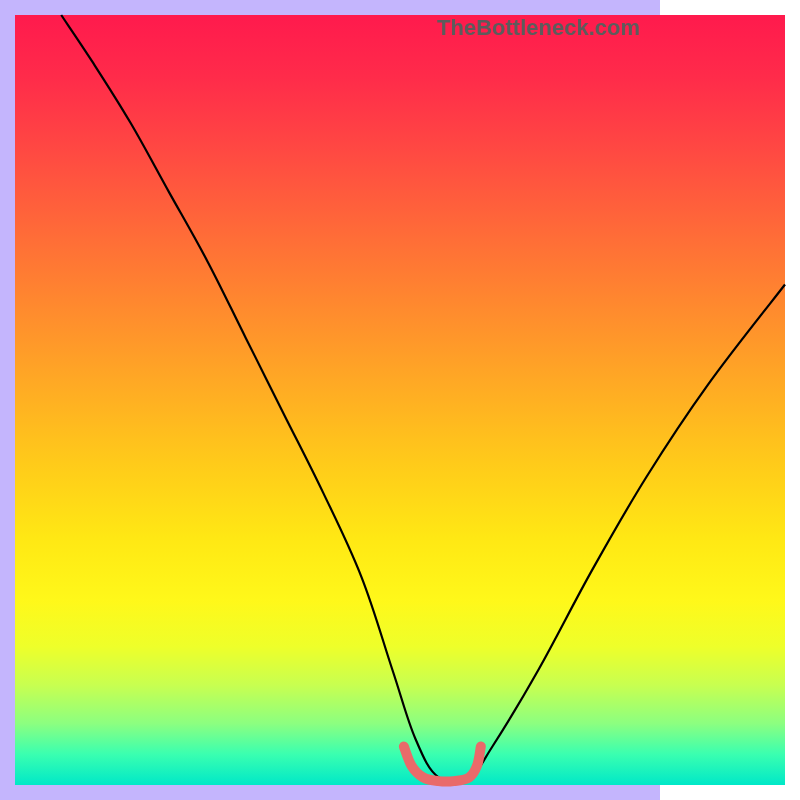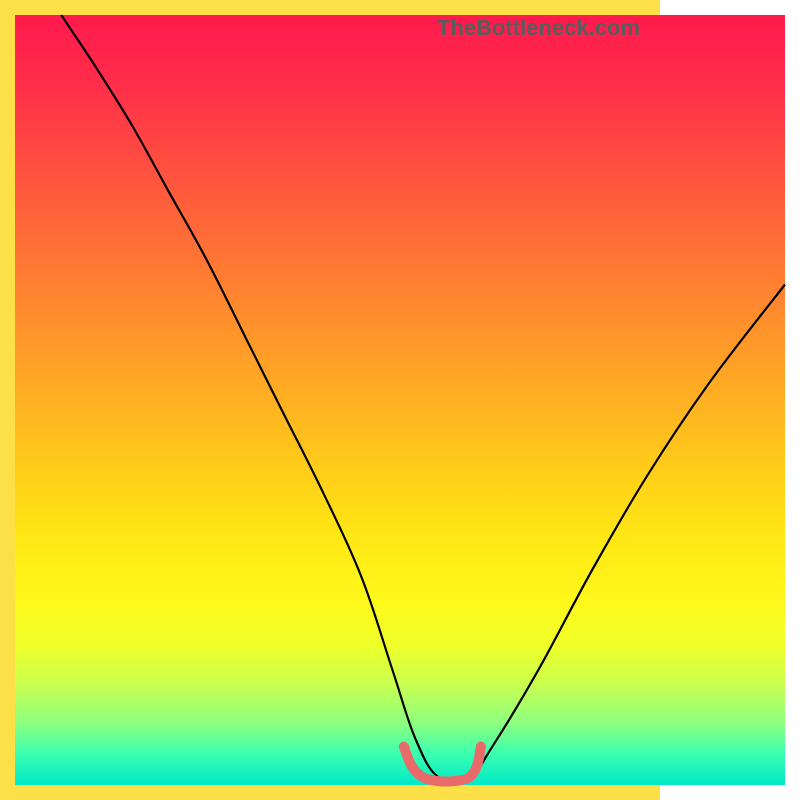--- a/index.html
+++ b/index.html
@@ -1,20 +1,20 @@
 <!DOCTYPE html>
 <html><head>
 <meta charset="utf-8">
 <style>
   * { margin: 0; padding: 0; box-sizing: border-box; }
   html, body { width: 800px; height: 800px; overflow: hidden; }
   .frame {
     width: 660px;
     height: 800px;
-    background: #fde047;
+    background: #c4b5fd;
     position: relative;
   }
   .plot-area {
     position: absolute;
     left: 15px;
     top: 15px;
     width: 770px;
     height: 770px;
     background: linear-gradient(to bottom,
       #ff1a4d 0%,

